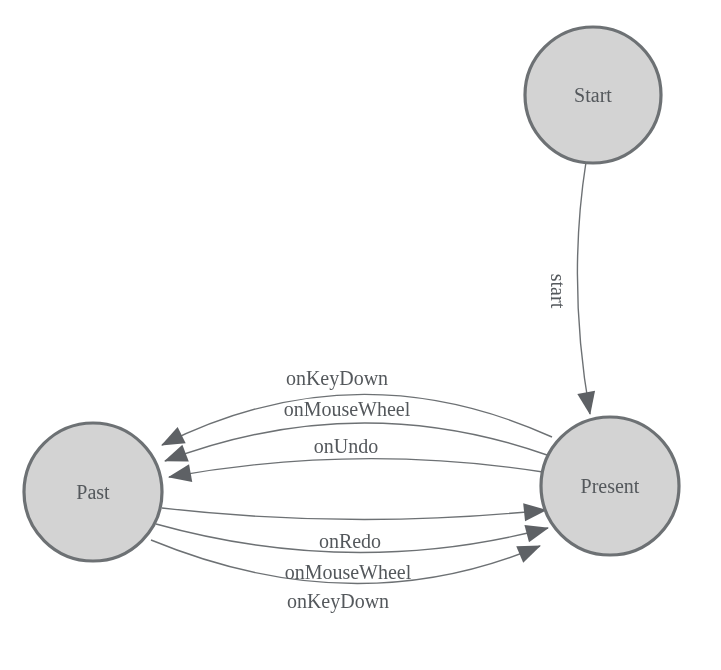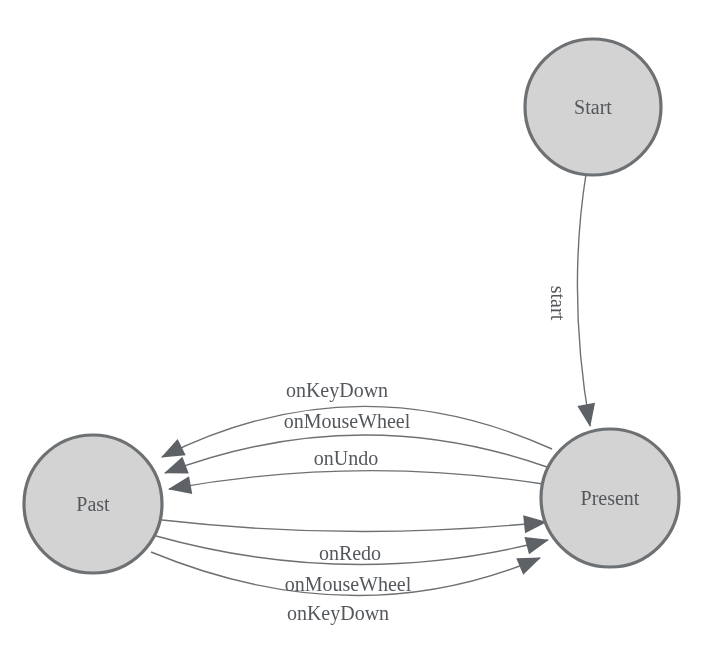--- a/index.html
+++ b/index.html
@@ -7,21 +7,20 @@
     padding: 0;
     background: #ffffff;
   }
   .canvas {
     position: relative;
     width: 721px;
     height: 648px;
     background: #ffffff;
     overflow: hidden;
     font-family: "Liberation Serif", "DejaVu Serif", serif;
-    margin-top: 12px;
   }
   svg text {
     font-family: "Liberation Serif", "DejaVu Serif", serif;
     font-size: 20px;
     fill: #54585c;
   }
   .node-circle {
     fill: #d3d3d3;
     stroke: #6d7174;
     stroke-width: 3.2px;

